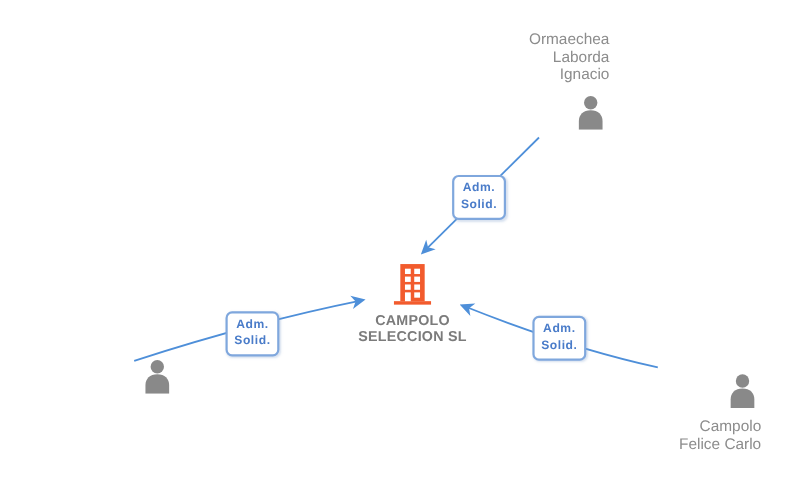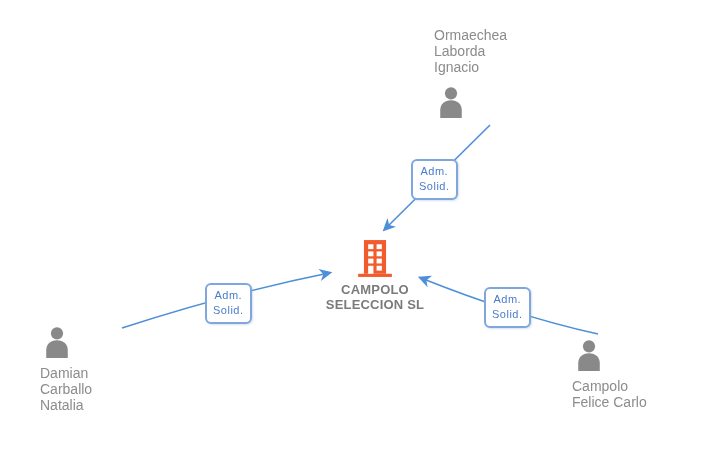--- a/index.html
+++ b/index.html
@@ -12,21 +12,21 @@
     overflow: hidden;
   }
   svg.edges {
     position: absolute;
     left: 0; top: 0;
     width: 728px; height: 450px;
   }
   .node {
     position: absolute;
     width: 120px;
-    text-align: left;
+    text-align: right;
     cursor: pointer;
   }
   .person-name {
     color: #8c8c8c;
     font-size: 14px;
     line-height: 16px;
     white-space: pre-line;
   }
   .person-glyph { display: inline-block; }
   .person-node-top .person-glyph { margin-top: 9px; }
@@ -46,20 +46,21 @@
     border: 2px solid #7fa7dd;
     border-radius: 6px;
     padding: 3px 6px 4px 6px;
     color: #4a7cc9;
     font-size: 11px;
     line-height: 15px;
     text-align: center;
     white-space: pre-line;
     letter-spacing: 0.5px;
     box-shadow: 1px 1px 2px rgba(140,170,210,0.35);
+    font-weight: bold;
   }
   .logo {
     position: absolute;
     right: 5px;
     bottom: 3px;
     font-family: "DejaVu Serif", serif;
     font-style: italic;
     font-size: 16px;
     line-height: 18px;
     white-space: nowrap;
@@ -123,23 +124,20 @@
 SELECCION SL</div>
   </div>
 
   <div class="node person-node-bottom" style="left:40px; top:324px;">
     <span class="person-glyph">
       <svg width="34" height="34" viewBox="0 0 24 24">
         <circle cx="12" cy="6.6" r="4.3" fill="#898989"></circle>
         <path d="M12 11.4 c-4.8 0 -7.6 3 -7.6 6.9 L4.4 24 L19.6 24 L19.6 18.3 c0 -3.9 -2.8 -6.9 -7.6 -6.9 z" fill="#898989"></path>
       </svg>
     </span>
-    <div class="person-name">Damian
-Carballo
-Natalia</div>
   </div>
 
   <div class="node person-node-bottom" style="left:572px; top:337px;">
     <span class="person-glyph">
       <svg width="34" height="34" viewBox="0 0 24 24">
         <circle cx="12" cy="6.6" r="4.3" fill="#898989"></circle>
         <path d="M12 11.4 c-4.8 0 -7.6 3 -7.6 6.9 L4.4 24 L19.6 24 L19.6 18.3 c0 -3.9 -2.8 -6.9 -7.6 -6.9 z" fill="#898989"></path>
       </svg>
     </span>
     <div class="person-name">Campolo

